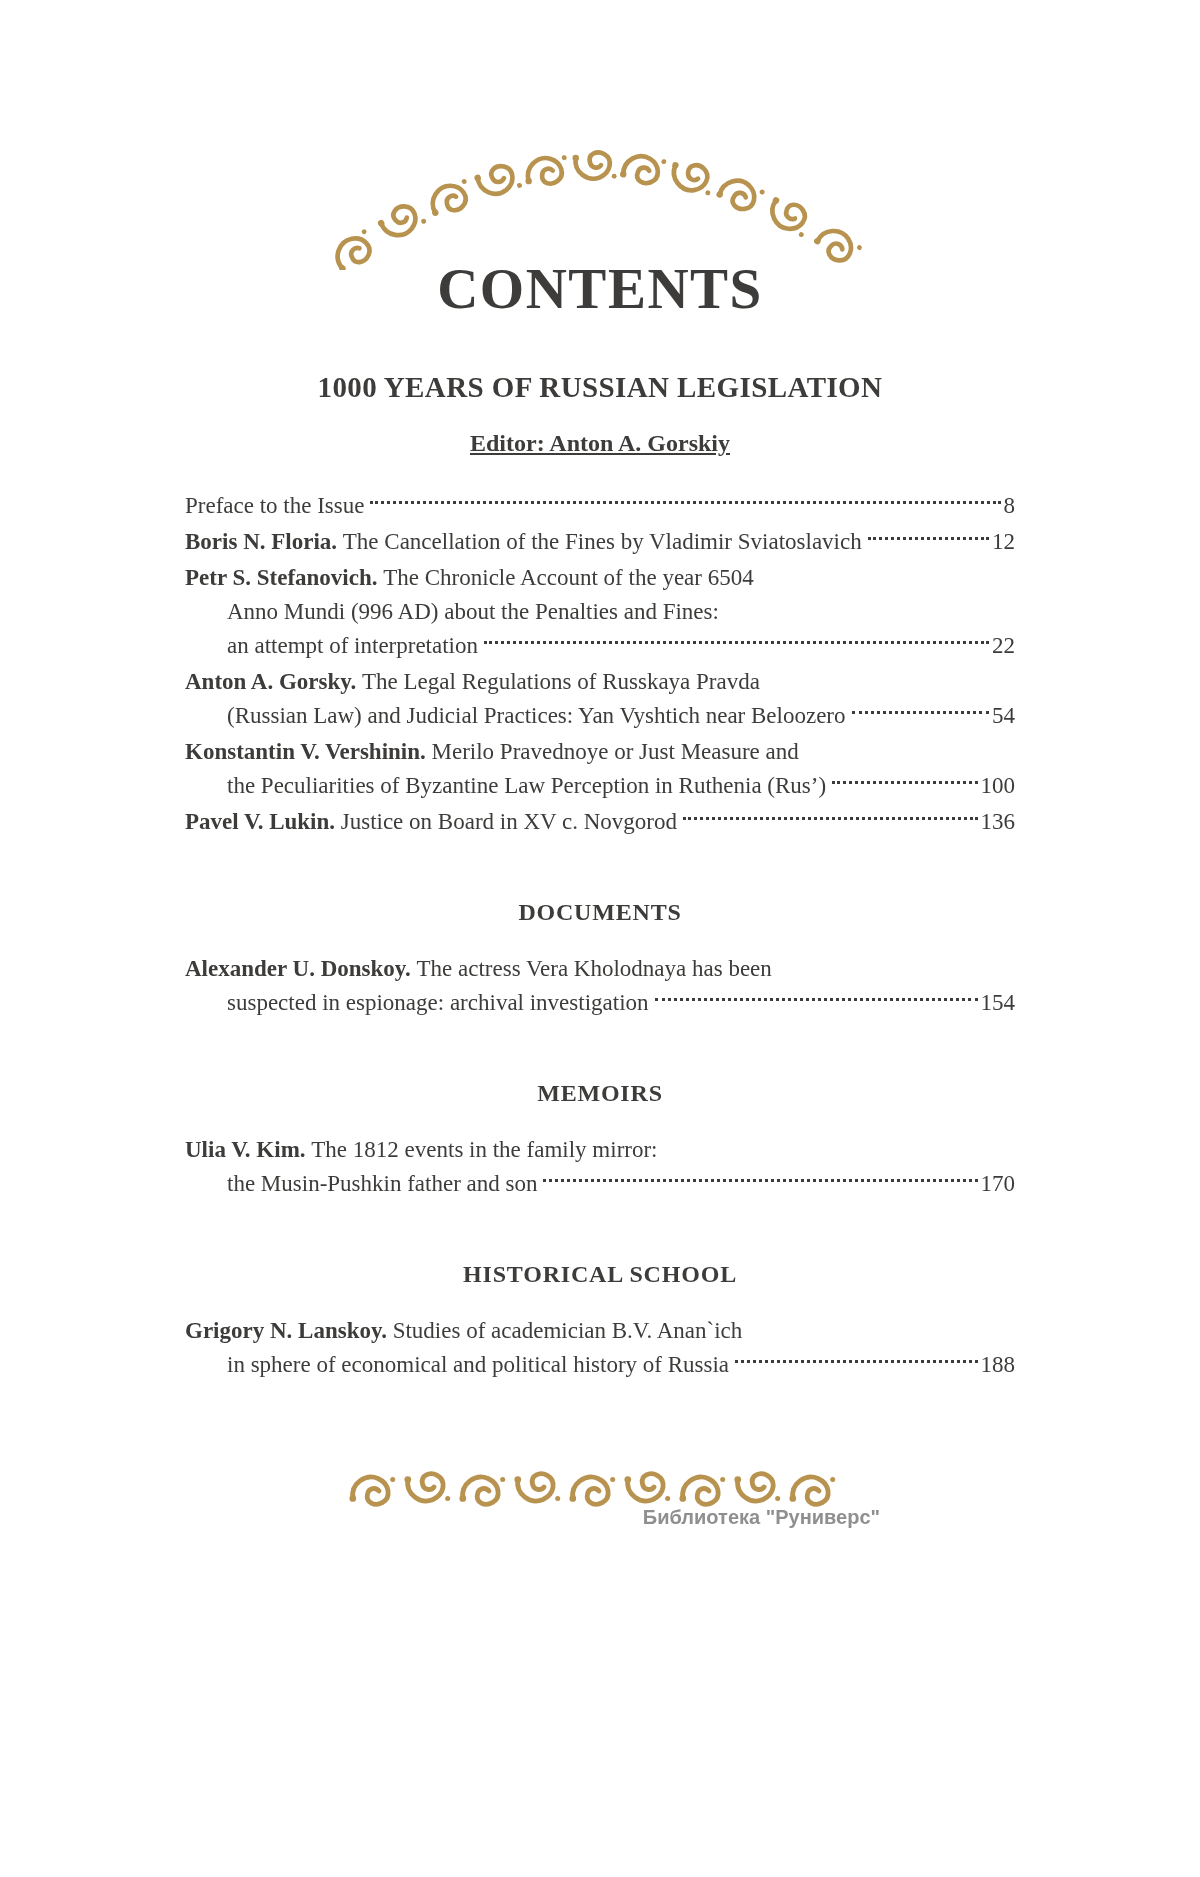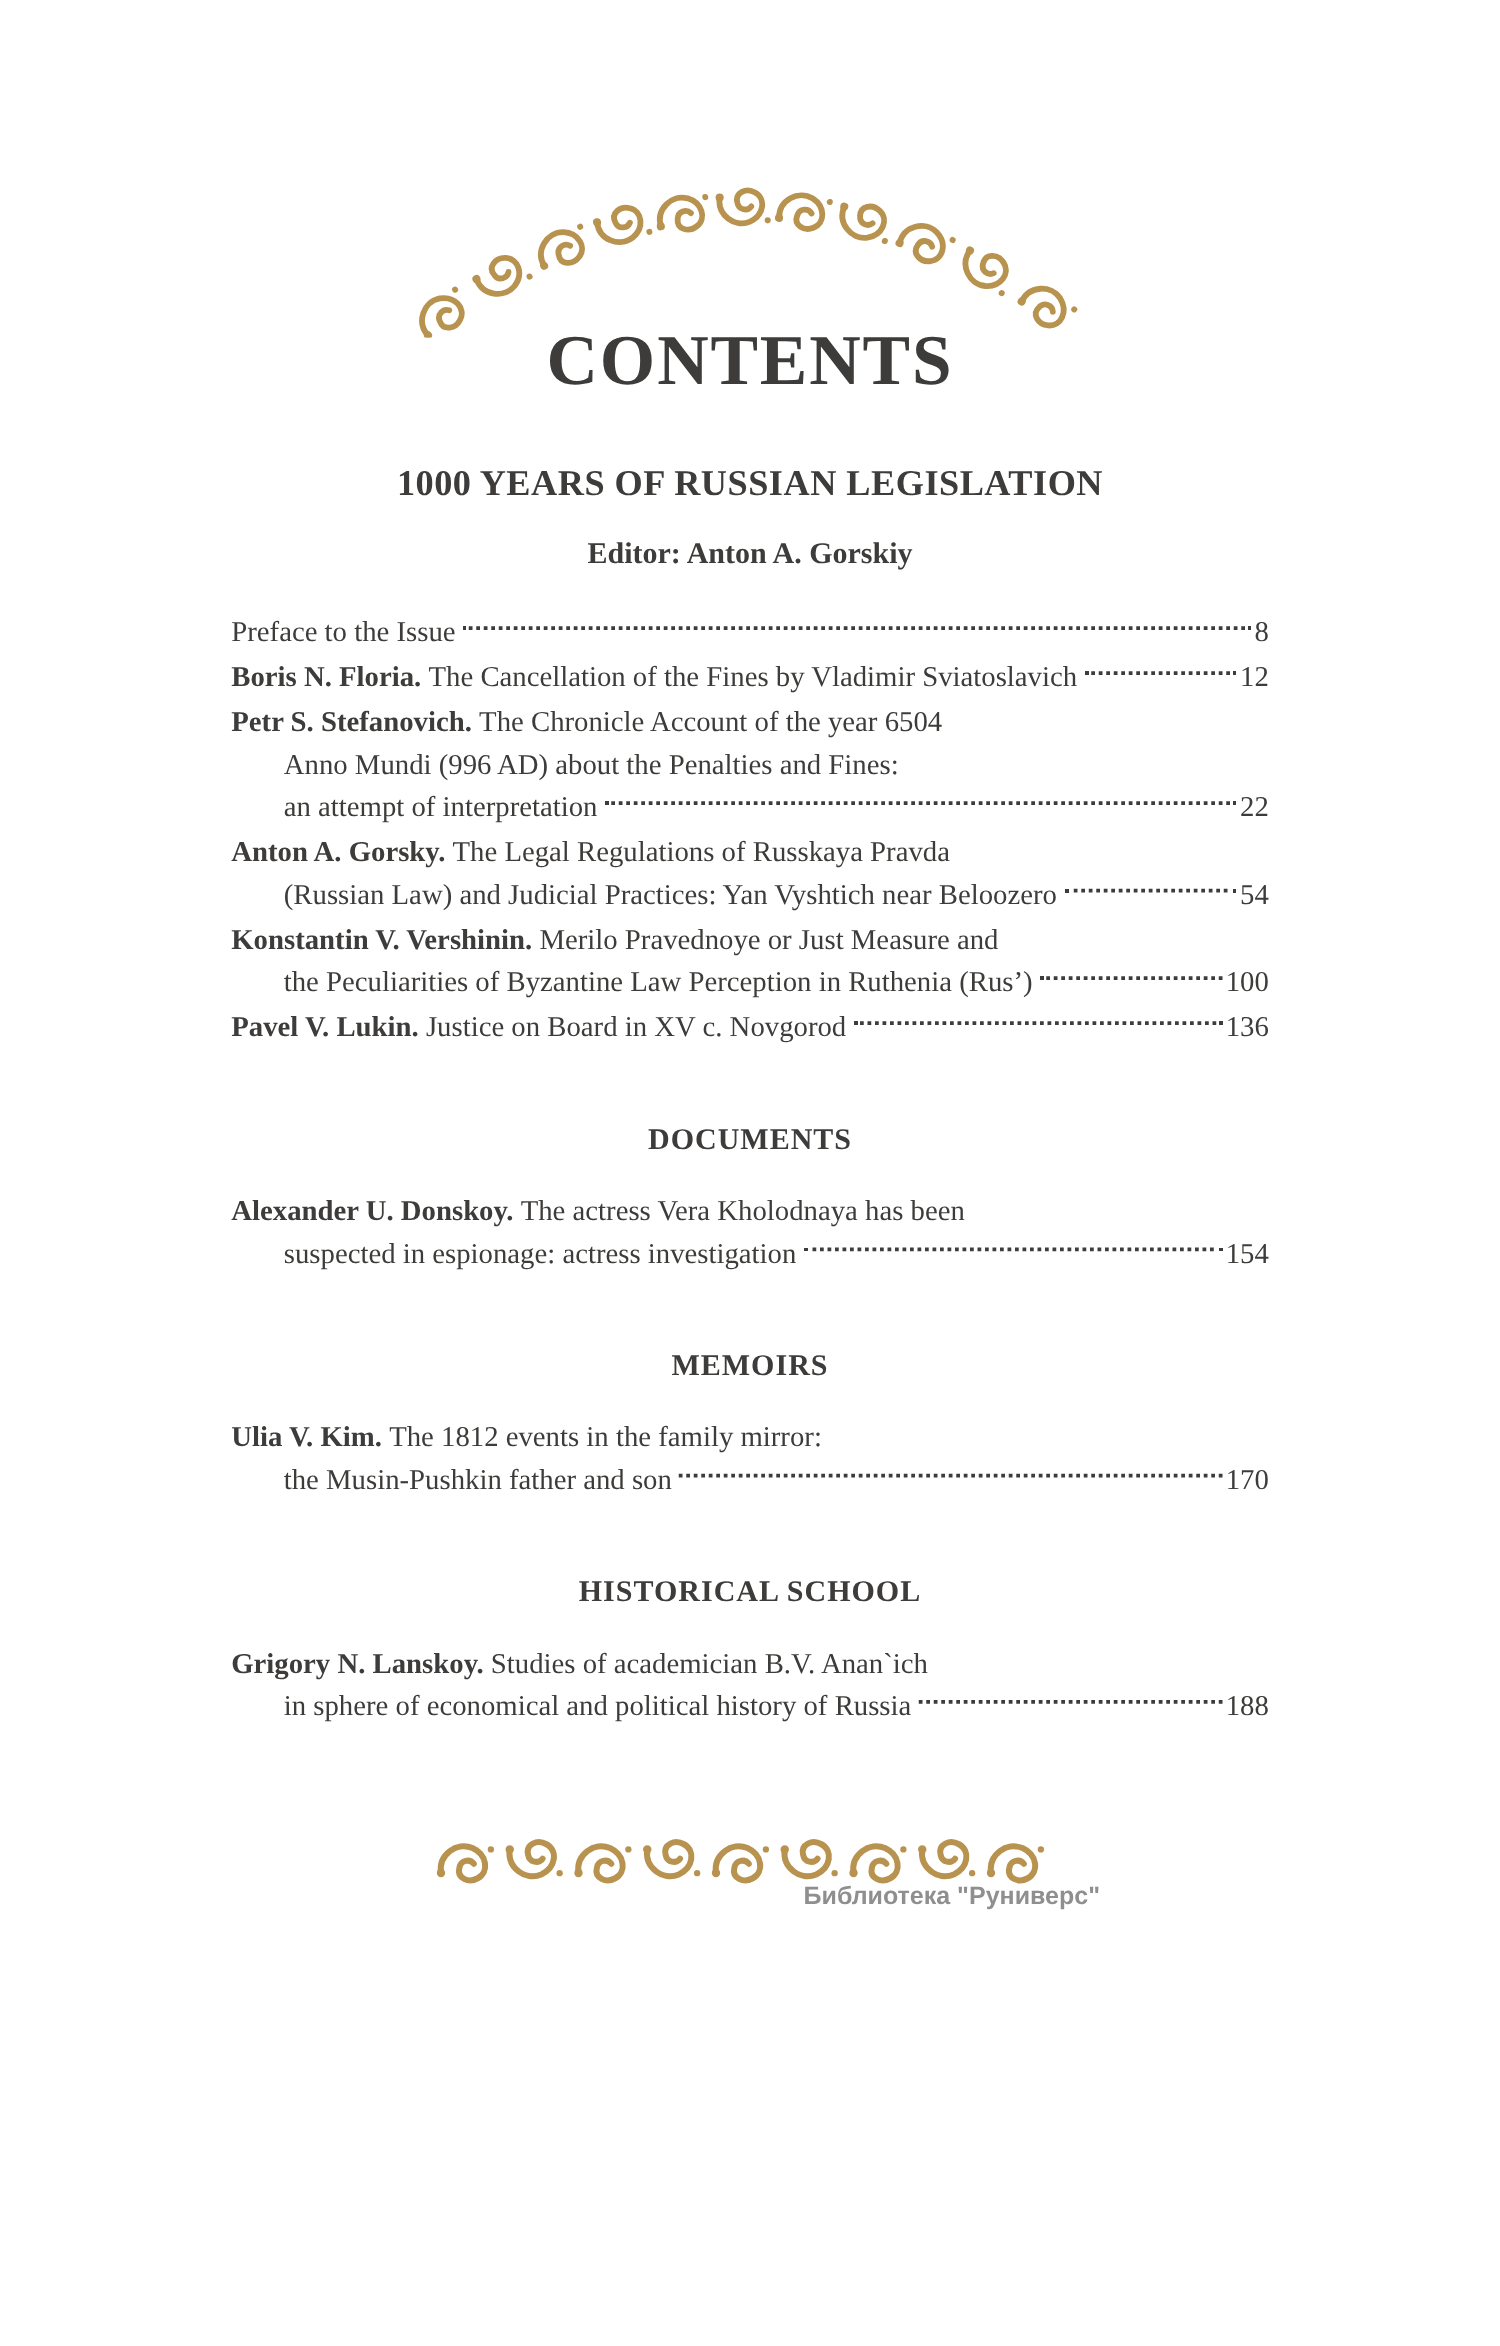--- a/index.html
+++ b/index.html
@@ -54,20 +54,21 @@
     letter-spacing: 0.8px;
     margin-top: 60px;
     margin-bottom: 26px;
   }
   .section-subheading {
     font-size: 24px;
     font-weight: 700;
     text-align: center;
     margin-top: 4px;
     margin-bottom: 32px;
+    text-decoration: underline;
   }
   .entries { width: 100%; }
   .entry { margin-bottom: 2px; }
   .entry-line {
     font-size: 23px;
     line-height: 34px;
   }
   .entry-line.cont { padding-left: 42px; }
   .entry-line.last { display: flex; align-items: center; }
   .entry-line .author { font-weight: 700; }
@@ -176,21 +177,21 @@
             </div>
           </div>
         </div>
       </section>
       <section class="toc-section">
         <h2 class="section-heading">DOCUMENTS</h2>
         <div class="entries">
           <div class="entry">
             <div class="entry-line"><span class="line-text"><span class="author">Alexander U. Donskoy. </span>The actress Vera Kholodnaya has been</span></div>
             <div class="entry-line cont last">
-              <span class="line-text">suspected in espionage: actress investigation</span>
+              <span class="line-text">suspected in espionage: archival investigation</span>
               <span class="leader"></span>
               <span class="pagenum">154</span>
             </div>
           </div>
         </div>
       </section>
       <section class="toc-section">
         <h2 class="section-heading">MEMOIRS</h2>
         <div class="entries">
           <div class="entry">

